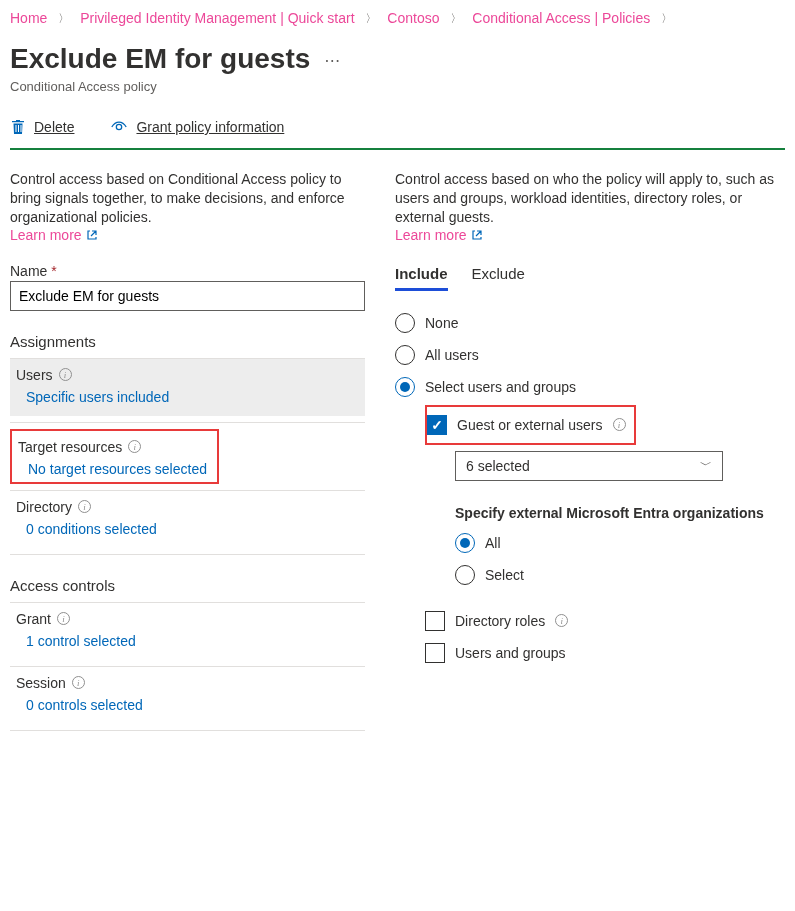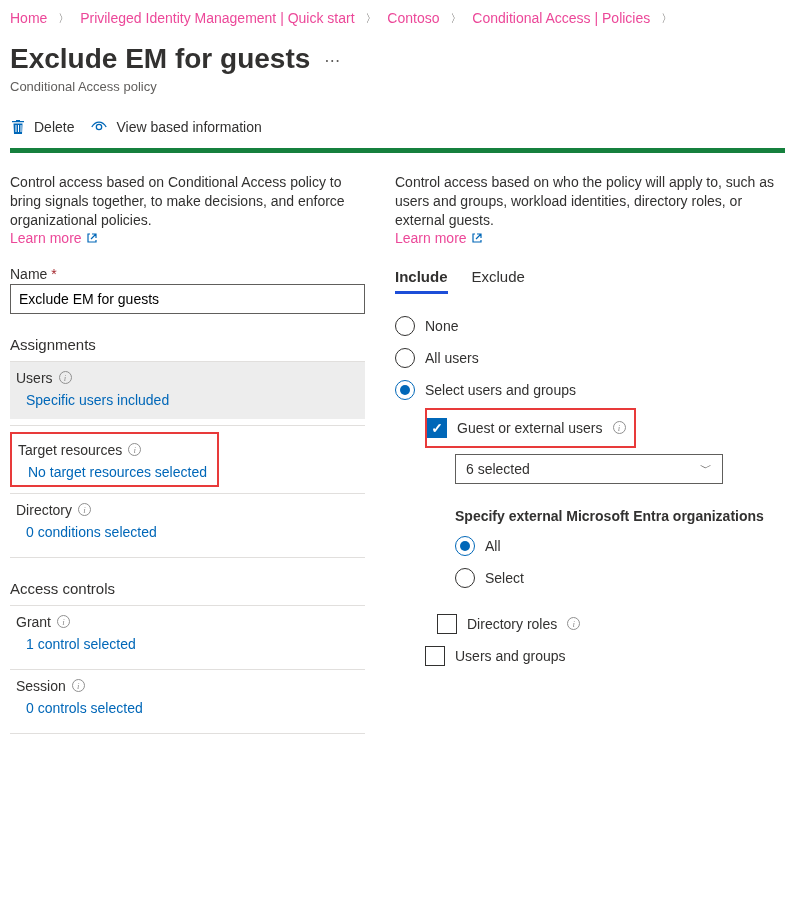--- a/index.html
+++ b/index.html
@@ -12,21 +12,21 @@
     background: #fff;
     width: 795px;
   }
   a { color: #ec4899; text-decoration: none; cursor: pointer; }
   .breadcrumb { padding: 0 0 8px 0; font-size: 14px; }
   .breadcrumb .sep { color: #605e5c; margin: 0 7px; font-size: 11px; position: relative; top: -1px;}
   .title-row { display: flex; align-items: center; gap: 14px; }
   h1 { font-size: 28px; font-weight: 600; margin: 8px 0 4px 0; }
   .ellipsis { color: #605e5c; letter-spacing: 1.5px; cursor: pointer; font-size:16px; position:relative; top:3px;}
   .subtitle { color: #605e5c; font-size: 13px; margin-bottom: 18px; }
-  .toolbar { display: flex; gap: 16px; padding: 6px 0 12px 0; border-bottom: 5px solid #15803d; }
+  .toolbar { display: flex; gap: 36px; padding: 6px 0 12px 0; border-bottom: 2px solid #15803d; text-decoration: underline; }
   .toolbar-btn { display: flex; align-items: center; gap: 8px; cursor: pointer; color: #323130; }
   .toolbar-btn svg { fill: #0067b8; }
   .columns { display: flex; gap: 30px; margin-top: 20px; }
   .col-left { width: 355px; }
   .col-right { flex: 1; }
   .intro { font-size: 14px; line-height: 1.35; margin-bottom: 0px; }
   .learn-more { display: inline-flex; align-items: center; gap: 4px; }
   .ext-icon { width: 12px; height: 12px; }
   .field-label { font-size: 14px; margin: 20px 0 2px 0; }
   .required::after { content: " *"; color: #a4262c; }
@@ -113,21 +113,21 @@
   <div class="toolbar-btn">
     <svg class="del-icon" viewBox="0 0 16 16">
         <path fill="#0067b8" d="M6 2V1h4v1h4v1.2H2V2h4zm-2.5 2.5h9L12 15H4L3.5 4.5zm2 1.5v7h1v-7h-1zm2.5 0v7h1v-7h-1zm2.5 0v7h1v-7h-1z"></path>
       </svg>
     <span>Delete</span>
   </div>
   <div class="toolbar-btn">
     <svg class="view-icon" viewBox="0 0 20 20">
         <path fill="none" stroke="#0067b8" stroke-width="1.4" d="M2 10c2-3.5 5-5.5 8-5.5s6 2 8 5.5M10 7a3 3 0 1 0 0 6 3 3 0 0 0 0-6z"></path>
       </svg>
-    <span>View based information</span>
+    <span>Grant policy information</span>
   </div>
 </div>
 
 <div class="columns">
 
   <div class="col-left">
     <div class="intro">Control access based on Conditional Access policy to bring signals together, to make decisions, and enforce organizational policies.</div>
     <a class="learn-more">
       <span>Learn more</span>
       <svg class="ext-icon" viewBox="0 0 12 12">
@@ -237,21 +237,21 @@
         <div class="radio-row">
           <span class="radio checked"></span>
           <span>All</span>
         </div>
         <div class="radio-row">
           <span class="radio"></span>
           <span>Select</span>
         </div>
       </div>
 
-      <div class="check-row" style="margin-top:18px;margin-left:12px;">
+      <div class="check-row" style="margin-top:18px;">
         <span class="checkbox"></span>
         <span>Directory roles</span>
         <span class="info-icon">i</span>
       </div>
       <div class="check-row">
         <span class="checkbox"></span>
         <span>Users and groups</span>
       </div>
     </div>
   </div>

